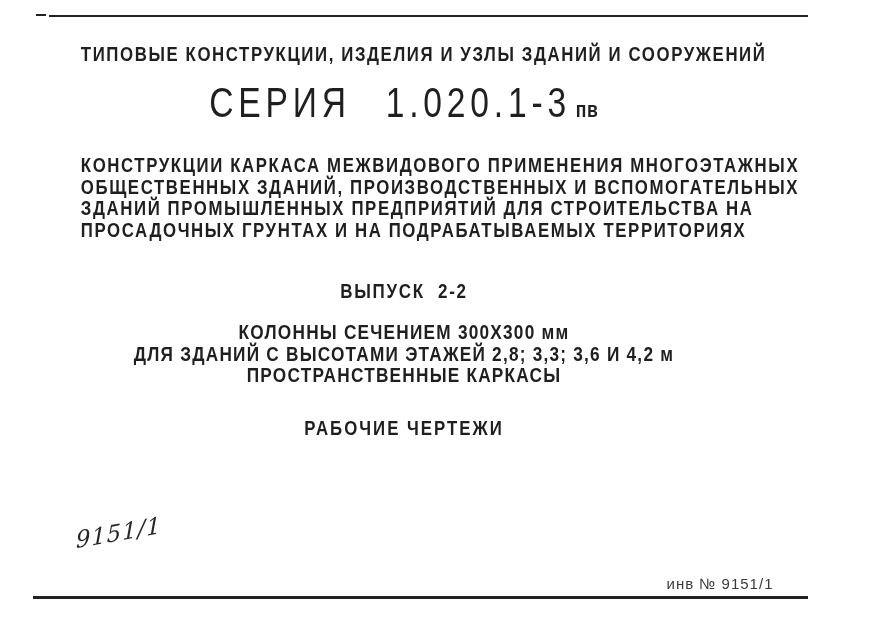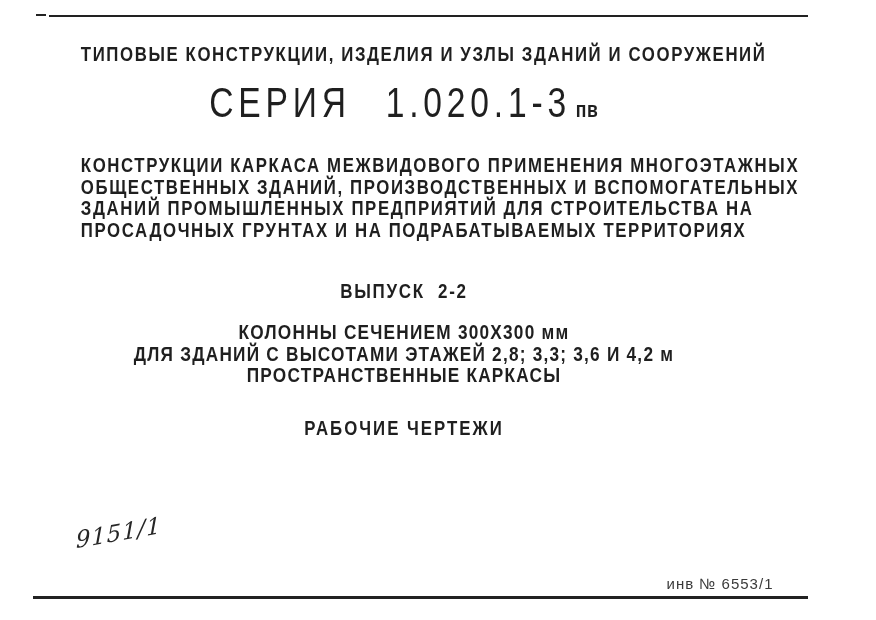--- a/index.html
+++ b/index.html
@@ -170,17 +170,17 @@
   <div class="subject-block">
     <div class="line">КОЛОННЫ СЕЧЕНИЕМ 300Х300 мм</div>
     <div class="line">ДЛЯ ЗДАНИЙ С ВЫСОТАМИ ЭТАЖЕЙ 2,8; 3,3; 3,6 И 4,2 м</div>
     <div class="line">ПРОСТРАНСТВЕННЫЕ КАРКАСЫ</div>
   </div>
 
   <div class="tline doc-type-label">РАБОЧИЕ ЧЕРТЕЖИ</div>
 
   <div class="handwritten-number">9151/1</div>
 
-  <div class="inventory-number">инв № 6553/1</div>
+  <div class="inventory-number">инв № 9151/1</div>
 
   <div class="watermark">gbi22.ru</div>
 
 </div>
 
 </body></html>

